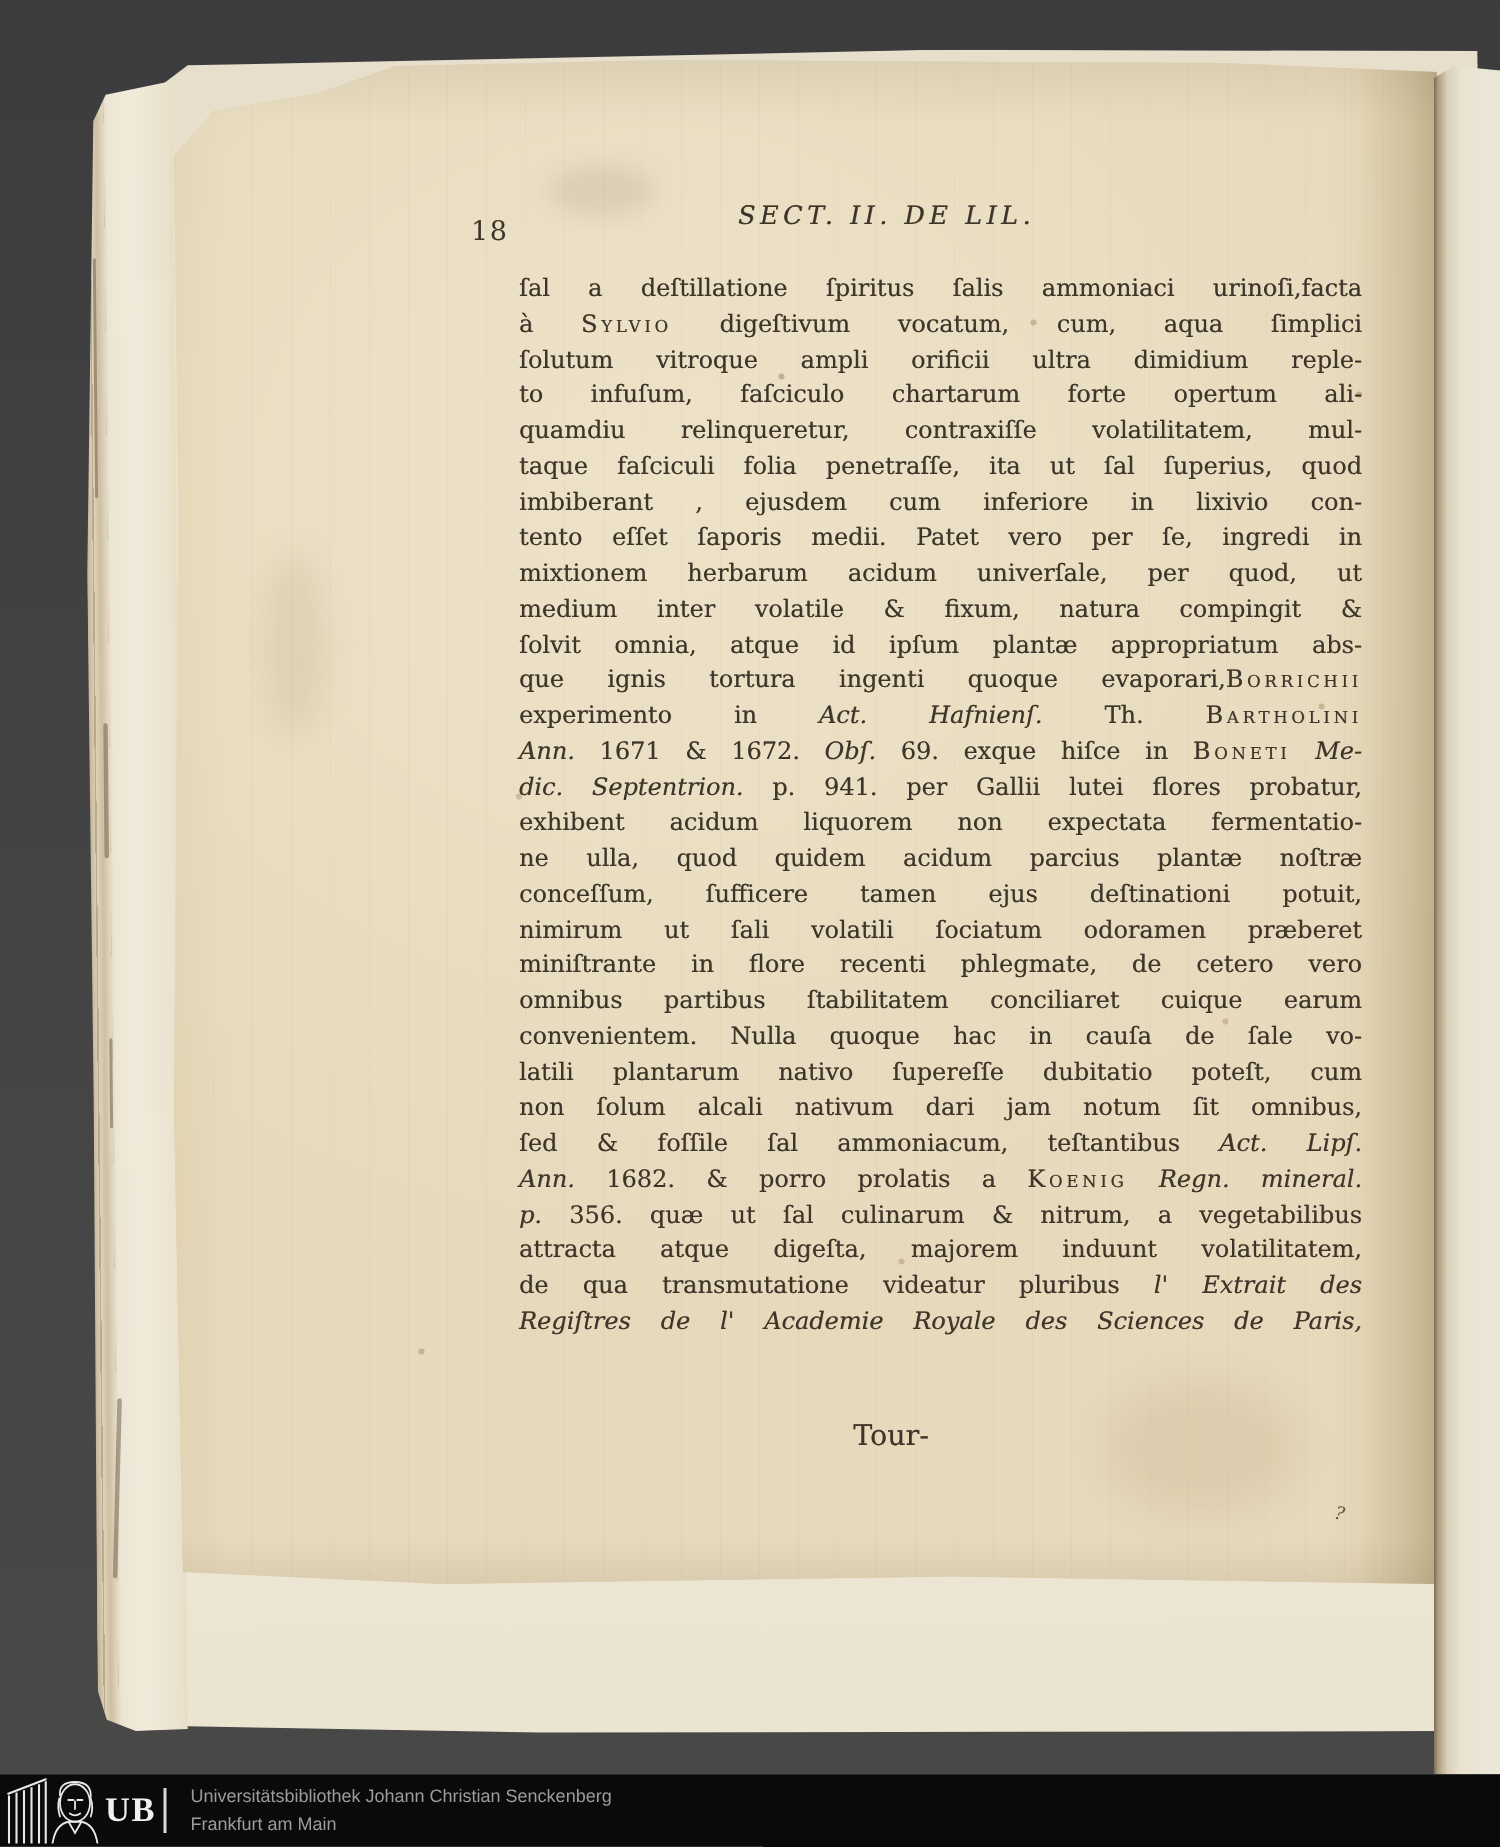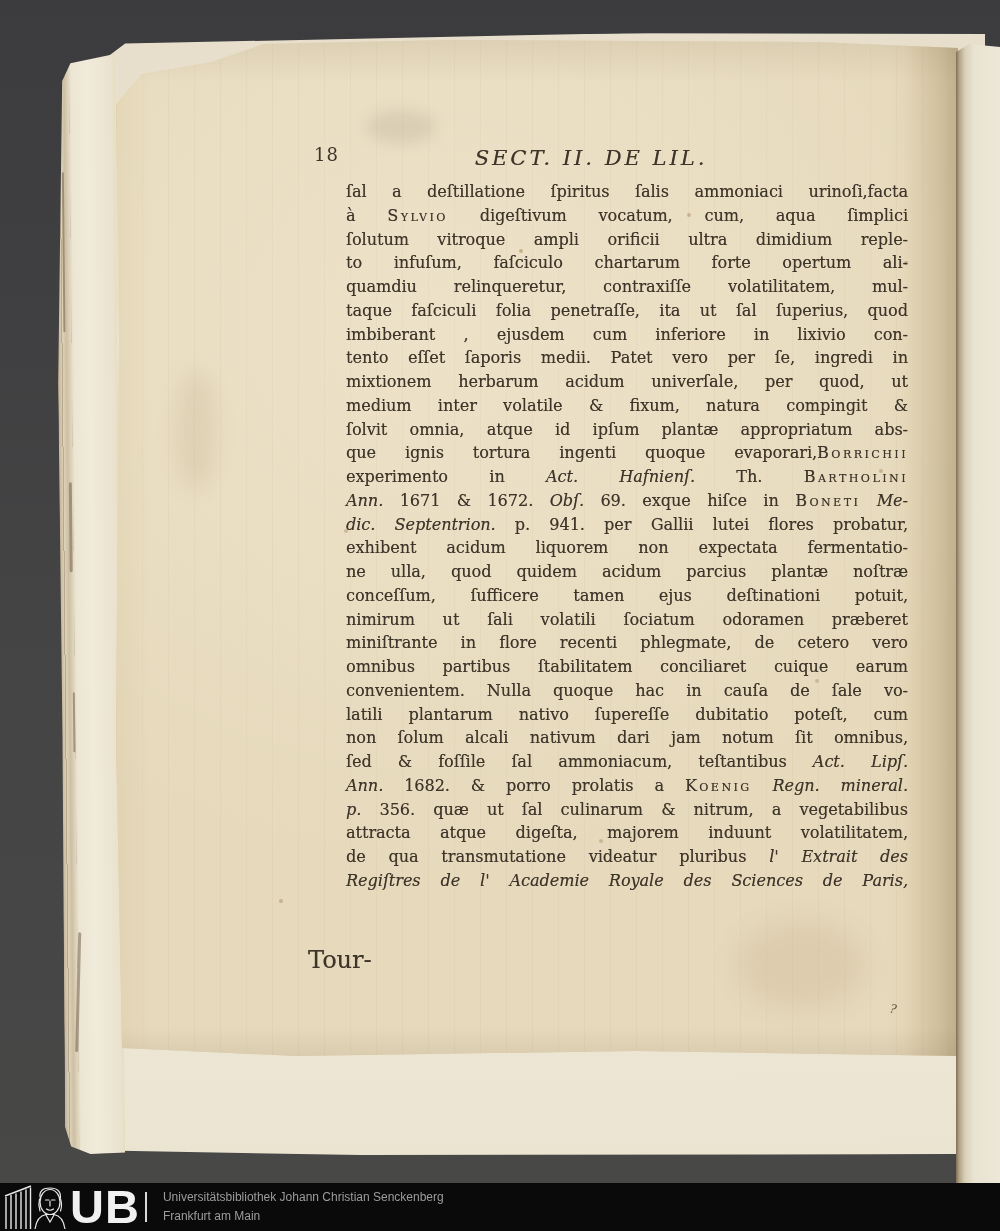--- a/index.html
+++ b/index.html
@@ -68,44 +68,44 @@
   
   .next-page{
     position:absolute;left:956px;top:44px;width:44px;height:1139px;
     background:linear-gradient(90deg,#7e6d55 0,#b0a083 3px,#d9d0b8 9px,#e9e3d2 18px,#ece7d7 100%);
     clip-path:polygon(0 8px,30% 0,100% 3px,100% 100%,0 100%);
   }
 
   
   .pagehead{position:absolute;left:192px;top:94px;width:566px;height:34px;color:#3d342a;}
   .pagenum{position:absolute;left:6px;top:10px;font-size:18px;letter-spacing:1px;}
-  .sect{position:absolute;left:50%;top:12px;transform:translateX(-50%);
-    font-style:italic;font-size:21px;letter-spacing:3px;white-space:nowrap;
+  .sect{position:absolute;left:50%;top:0;transform:translateX(-50%);
+    font-style:italic;font-size:17px;letter-spacing:3px;white-space:nowrap;
     text-shadow:0.3px 0.3px 0.4px rgba(50,38,24,.55);}
   .textblock{
     position:absolute;left:192px;top:140px;width:562px;
     font-size:16px;line-height:23.75px;color:#3d342a;
     text-shadow:0.25px 0.25px 0.35px rgba(50,38,24,.5);
     margin-left:38px;
   }
   .line{text-align:justify;text-align-last:justify;height:23.75px;overflow:visible;white-space:normal;}
   .seg-i{font-style:italic;}
   .seg-sc{font-variant:small-caps;letter-spacing:2.5px;}
-  .catchword{position:absolute;left:192px;top:906px;width:572px;text-align:left;
-    font-size:24px;color:#3d342a;text-shadow:0.25px 0.25px 0.35px rgba(50,38,24,.5);}
+  .catchword{position:absolute;left:192px;top:906px;width:572px;text-align:center;
+    font-size:19px;color:#3d342a;text-shadow:0.25px 0.25px 0.35px rgba(50,38,24,.5);}
 
   
   .footer{
     position:absolute;left:0;top:1183px;width:1000px;height:48px;background:#0a0a0a;
     display:flex;align-items:center;
   }
   .logo{display:flex;align-items:center;height:100%;margin-left:4px;}
   .logo svg{display:block;}
-  .ub-text{color:#f0f0f0;font-family:Liberation Sans, sans-serif;font-weight:bold;
-    font-size:47px;letter-spacing:1px;margin-left:2px;line-height:48px;}
+  .ub-text{color:#f0f0f0;font-family:Liberation Serif, serif;font-weight:bold;
+    font-size:23px;letter-spacing:1px;margin-left:2px;line-height:48px;}
   .sep{width:2px;height:30px;background:#d8d8d8;margin-left:5px;}
   .footer-text{margin-left:16px;font-family:"Liberation Sans","DejaVu Sans",sans-serif;
     font-size:12px;line-height:19px;color:#9c9c9c;}
 </style>
 </head>
 <body>
 
 <div class="photo">
 
   <div class="under-leaf"></div>

